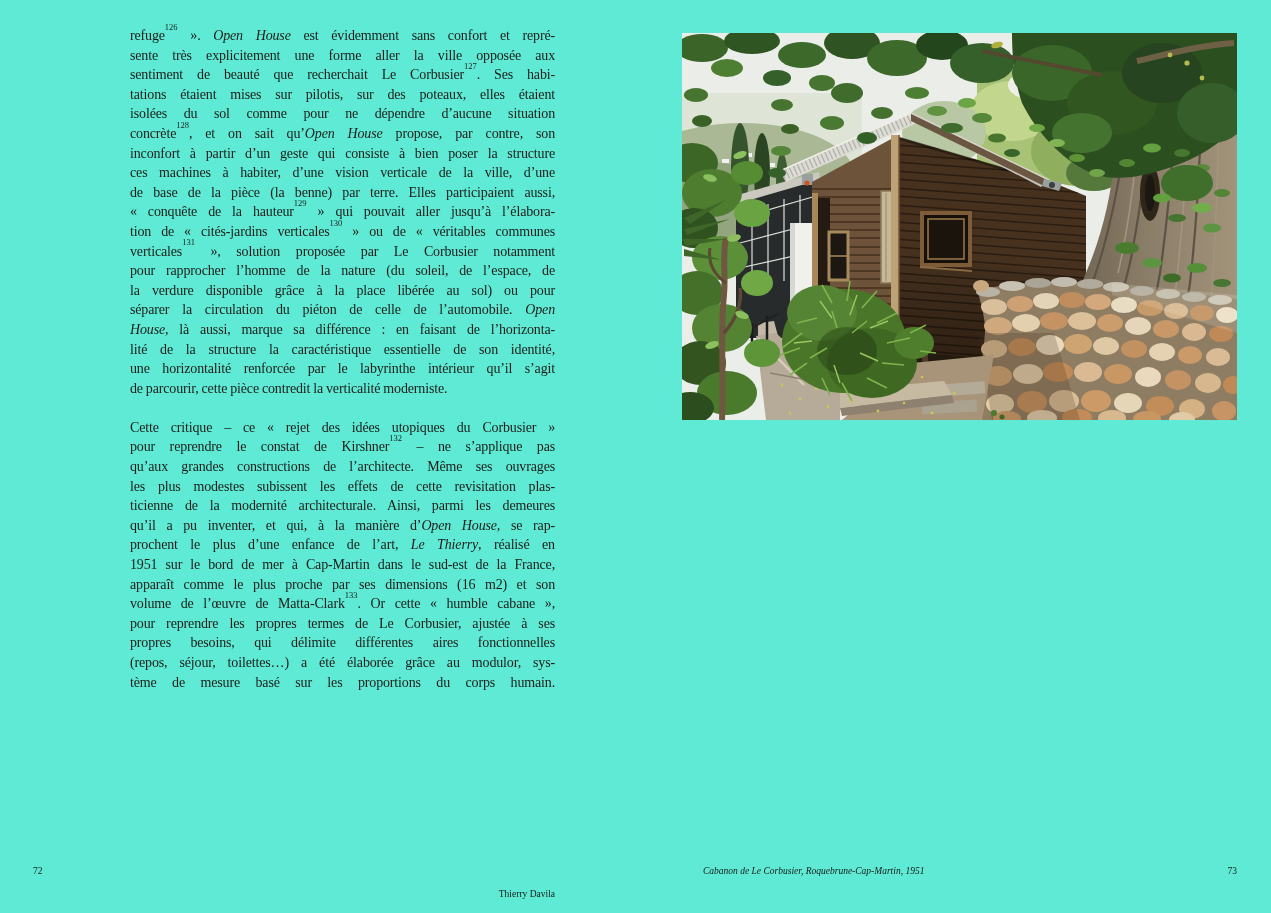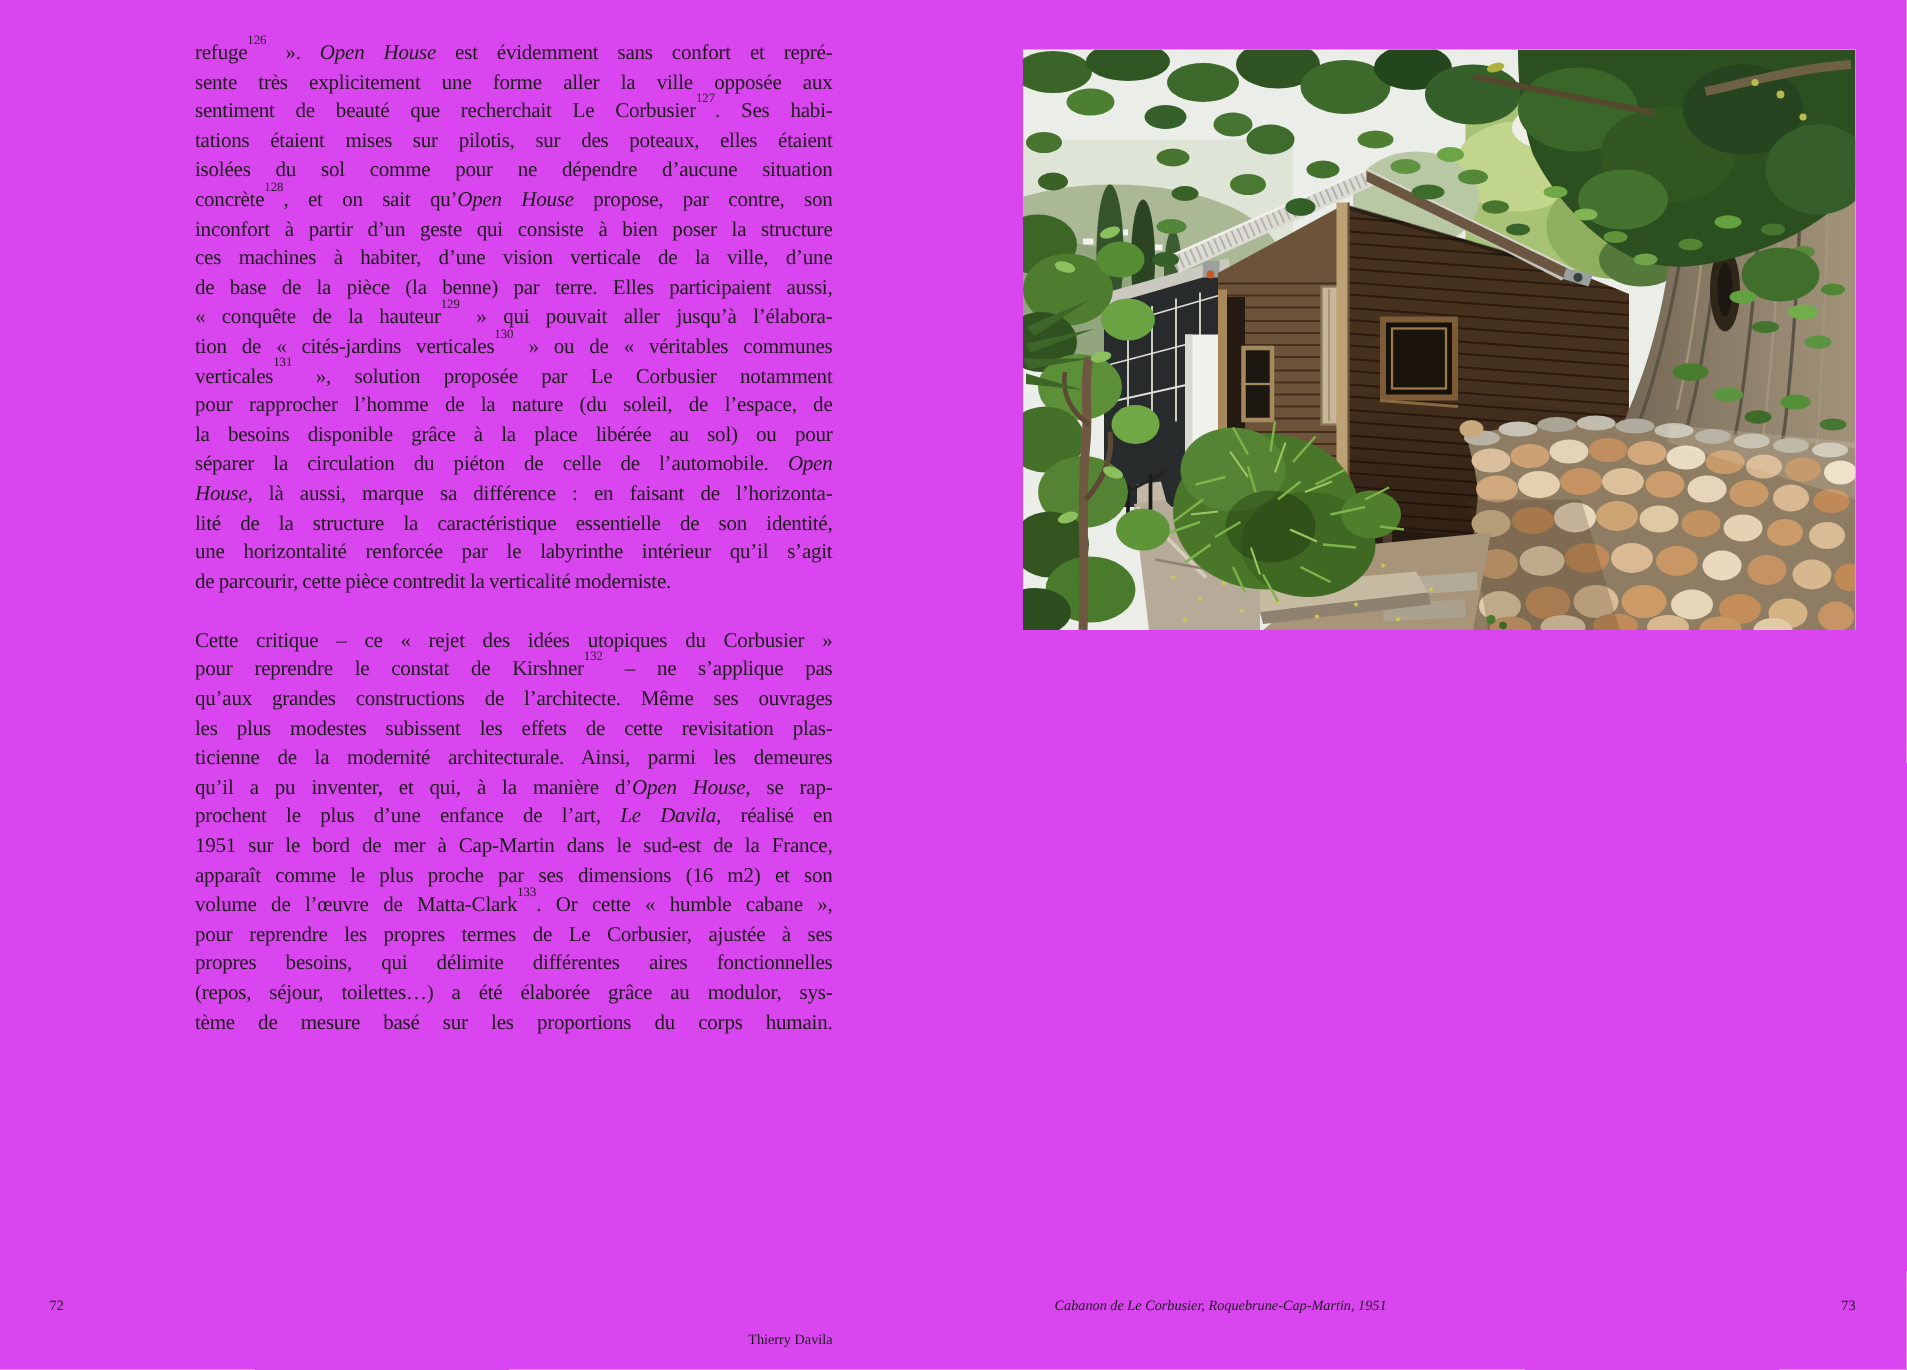--- a/index.html
+++ b/index.html
@@ -1,17 +1,17 @@
 <!DOCTYPE html>
 <html><head>
 <meta charset="utf-8">
 <style>
   html,body{margin:0;padding:0;}
   body{width:1271px;height:913px;position:relative;background:#ffffff;overflow:hidden;}
-  .spread{position:absolute;inset:0;background:#d946ef;}
+  .spread{position:absolute;inset:0;background:#5eead4;}
 
   
   #text-column{
     position:absolute;left:130px;top:26px;width:425px;
     font-family:"Liberation Serif","DejaVu Serif",serif;
     font-size:14px;color:#1d1c1a;
     letter-spacing:-0.15px;word-spacing:-0.4px;
   }
   .para + .para{margin-top:19.6px;}
   .line{height:19.6px;line-height:19.6px;text-align:justify;text-align-last:justify;overflow:visible;}
@@ -47,35 +47,35 @@
         <div class="line">tations étaient mises sur pilotis, sur des poteaux, elles étaient</div>
         <div class="line">isolées du sol comme pour ne dépendre d’aucune situation</div>
         <div class="line">concrète<sup class="fn">128</sup>, et on sait qu’<i>Open House</i> propose, par contre, son</div>
         <div class="line">inconfort à partir d’un geste qui consiste à bien poser la structure</div>
         <div class="line">ces machines à habiter, d’une vision verticale de la ville, d’une</div>
         <div class="line">de base de la pièce (la benne) par terre. Elles participaient aussi,</div>
         <div class="line">« conquête de la hauteur<sup class="fn">129</sup> » qui pouvait aller jusqu’à l’élabora-</div>
         <div class="line">tion de « cités-jardins verticales<sup class="fn">130</sup> » ou de « véritables communes</div>
         <div class="line">verticales<sup class="fn">131</sup> », solution proposée par Le Corbusier notamment</div>
         <div class="line">pour rapprocher l’homme de la nature (du soleil, de l’espace, de</div>
-        <div class="line">la besoins disponible grâce à la place libérée au sol) ou pour</div>
+        <div class="line">la verdure disponible grâce à la place libérée au sol) ou pour</div>
         <div class="line">séparer la circulation du piéton de celle de l’automobile. <i>Open</i></div>
         <div class="line"><i>House,</i> là aussi, marque sa différence : en faisant de l’horizonta-</div>
         <div class="line">lité de la structure la caractéristique essentielle de son identité,</div>
         <div class="line">une horizontalité renforcée par le labyrinthe intérieur qu’il s’agit</div>
         <div class="line noj">de parcourir, cette pièce contredit la verticalité moderniste.</div>
       </div>
       <div class="para">
         <div class="line">Cette critique – ce « rejet des idées utopiques du Corbusier »</div>
         <div class="line">pour reprendre le constat de Kirshner<sup class="fn">132</sup> – ne s’applique pas</div>
         <div class="line">qu’aux grandes constructions de l’architecte. Même ses ouvrages</div>
         <div class="line">les plus modestes subissent les effets de cette revisitation plas-</div>
         <div class="line">ticienne de la modernité architecturale. Ainsi, parmi les demeures</div>
         <div class="line">qu’il a pu inventer, et qui, à la manière d’<i>Open House,</i> se rap-</div>
-        <div class="line">prochent le plus d’une enfance de l’art, <i>Le Davila</i>, réalisé en</div>
+        <div class="line">prochent le plus d’une enfance de l’art, <i>Le Thierry</i>, réalisé en</div>
         <div class="line">1951 sur le bord de mer à Cap-Martin dans le sud-est de la France,</div>
         <div class="line">apparaît comme le plus proche par ses dimensions (16 m2) et son</div>
         <div class="line">volume de l’œuvre de Matta-Clark<sup class="fn">133</sup>. Or cette « humble cabane »,</div>
         <div class="line">pour reprendre les propres termes de Le Corbusier, ajustée à ses</div>
         <div class="line">propres besoins, qui délimite différentes aires fonctionnelles</div>
         <div class="line">(repos, séjour, toilettes…) a été élaborée grâce au modulor, sys-</div>
         <div class="line">tème de mesure basé sur les proportions du corps humain.</div>
       </div>
     </div>
 

